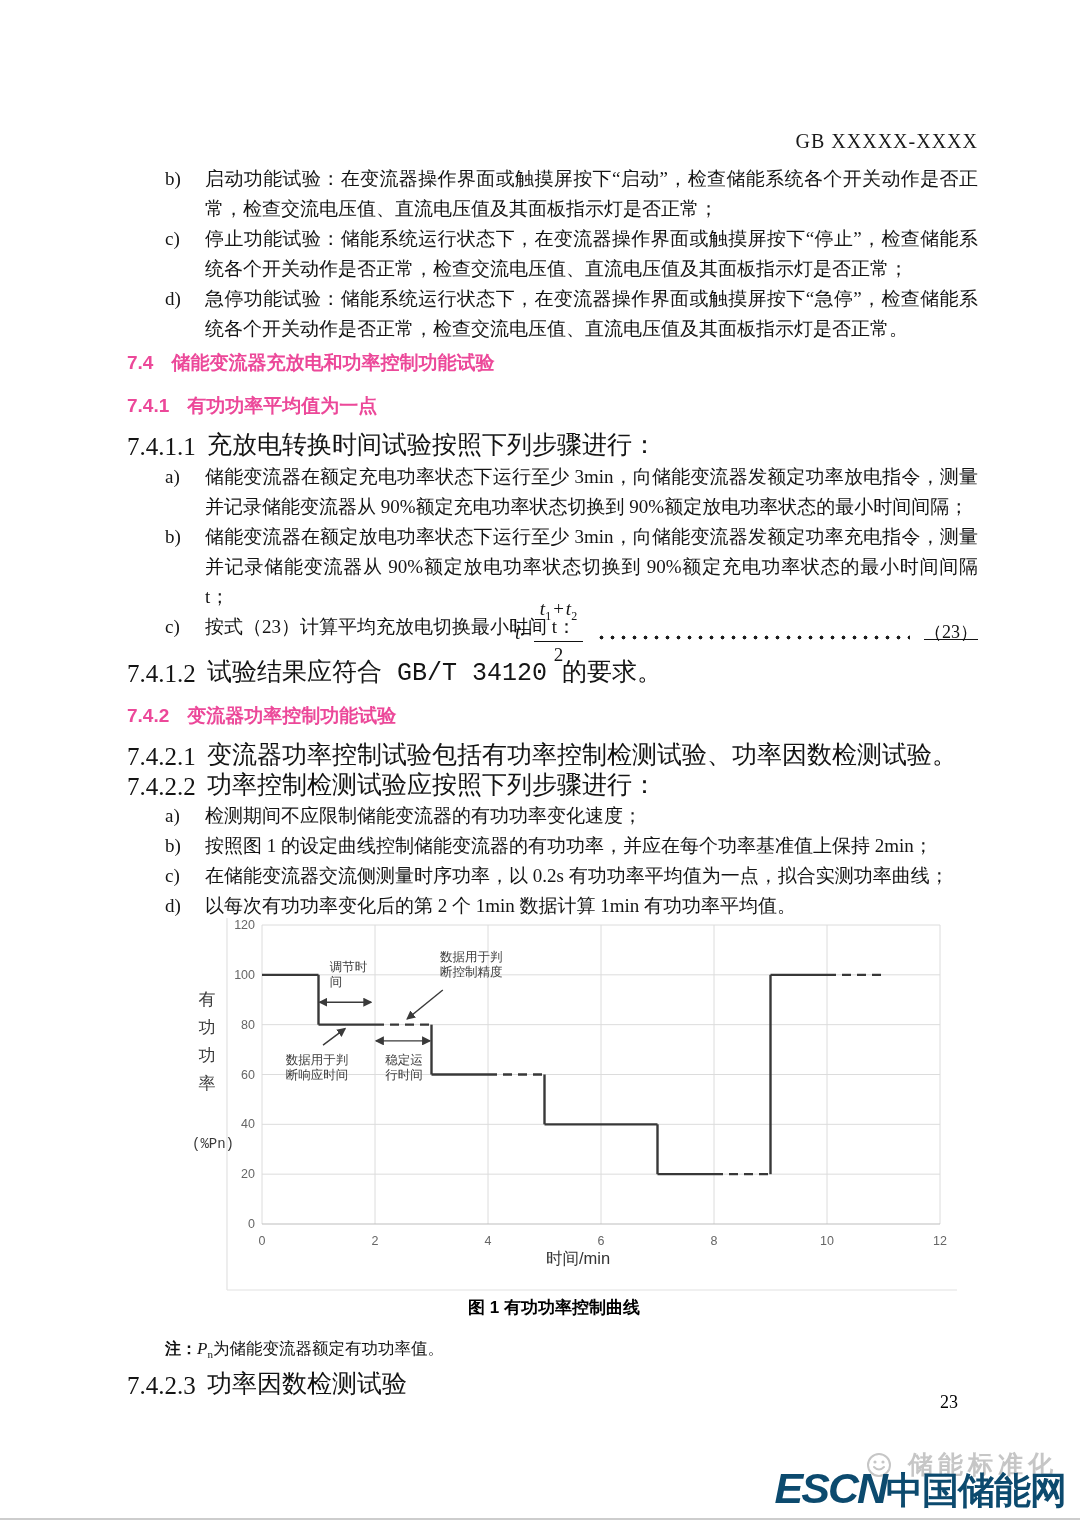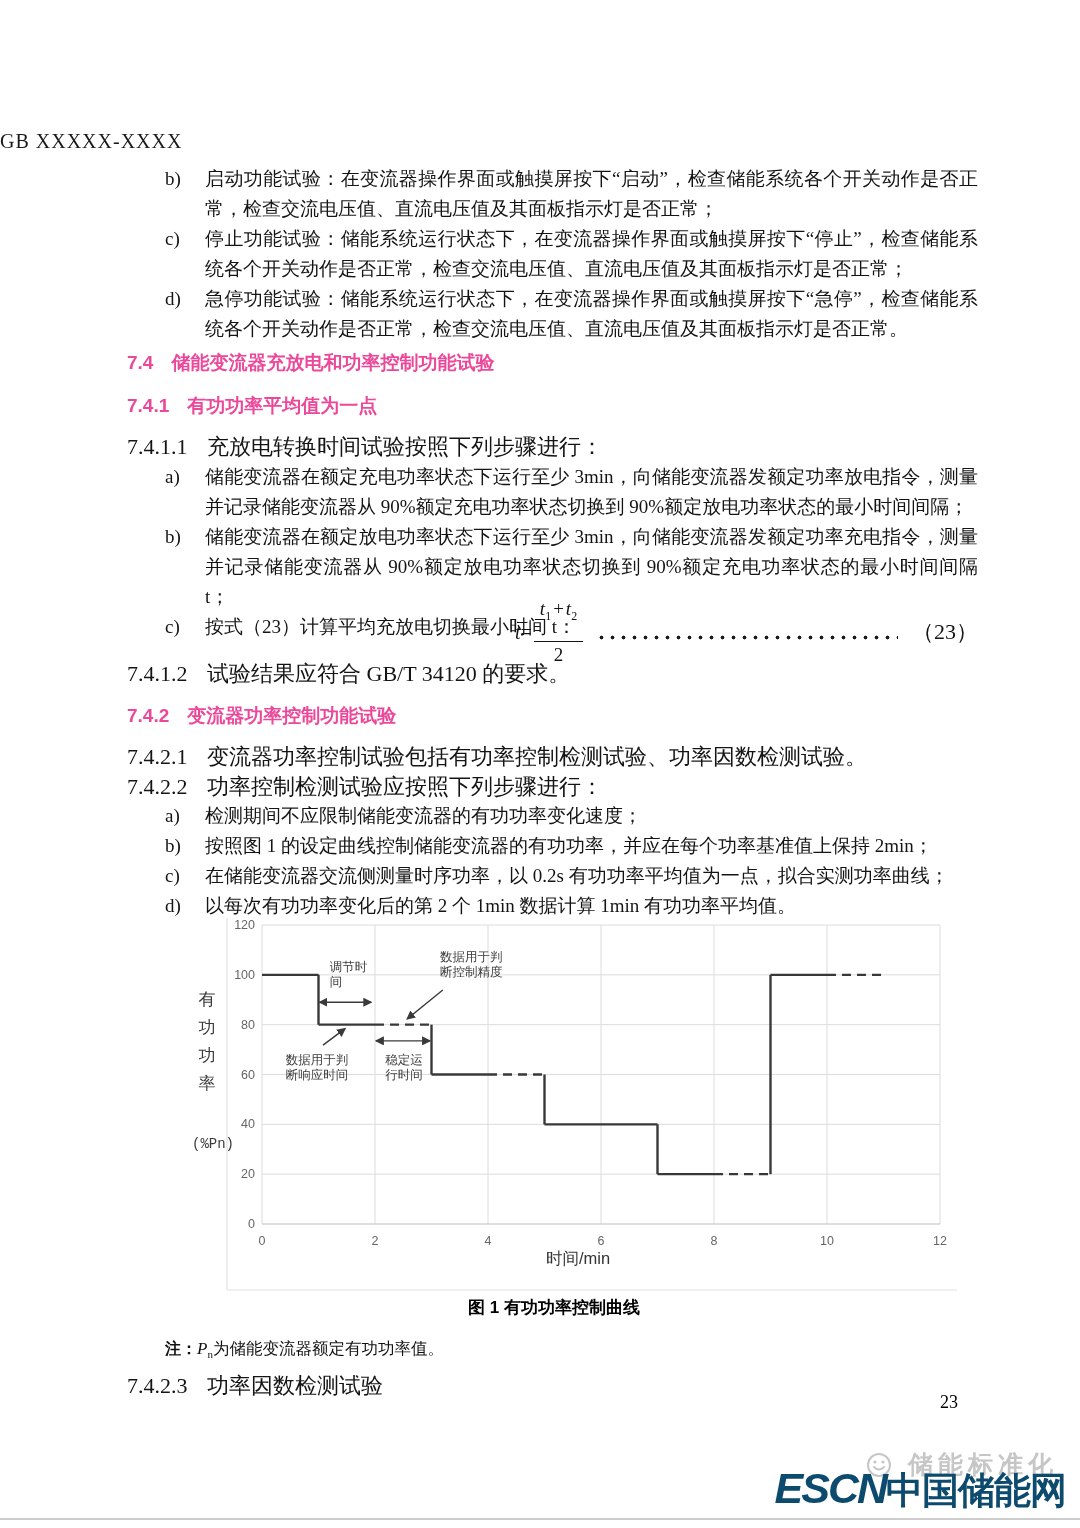--- a/index.html
+++ b/index.html
@@ -1,49 +1,49 @@
 <!DOCTYPE html>
 <html><head>
 <meta charset="utf-8">
 <style>
   html,body{margin:0;padding:0;background:#ffffff;}
   .page{position:relative;width:1080px;height:1528px;background:#fff;overflow:hidden;
         font-family:"Liberation Serif","DejaVu Serif",serif;color:#141414;}
   .abs{position:absolute;}
 
-  .hdr{top:130px;left:0;right:102px;text-align:left;font-size:20px;letter-spacing:1px;color:#1a1a1a;}
+  .hdr{top:130px;left:0;right:102px;text-align:right;font-size:20px;letter-spacing:1px;color:#1a1a1a;}
 
   
   .dlist{left:165px;width:813px;}
   .li{display:flex;}
   .lbl{width:40px;flex:none;font-size:19px;line-height:30px;}
   .litext{flex:1;font-size:19px;line-height:30px;text-align:justify;}
 
   
   .heading{left:127px;width:851px;font-family:"Liberation Sans","DejaVu Sans",sans-serif;
            font-weight:700;font-size:19px;line-height:26px;color:#ec4899;}
   .hnum{margin-right:18px;}
 
   
-  .para{left:127px;width:851px;display:flex;font-size:22px;line-height:30px;}
+  .para{left:127px;width:851px;display:flex;font-size:25px;line-height:30px;}
   .pnum{width:80px;flex:none;}
-  .ptext{flex:1;text-align:justify;}
+  .ptext{flex:1;text-align:justify;font-family:Liberation Mono, monospace;}
 
   
   .formula{left:205px;right:102px;display:flex;align-items:center;height:58px;}
   .f-lhs{margin-left:310px;font-size:20px;white-space:nowrap;}
   .f-lhs i{font-style:italic;}
   .frac{display:inline-block;text-align:center;margin-left:2px;font-size:19px;vertical-align:middle;}
   .fnum{display:block;border-bottom:1.6px solid #111;padding:0 6px 18px;font-style:italic;}
   .fnum sub{font-size:12px;font-style:normal;}
   .fnum .op{font-style:normal;padding:0 2px;}
   .fden{display:block;padding-top:2px;}
   .dots{flex:1;height:5px;margin:10px 14px 0 16px;
         background:radial-gradient(circle at 2.5px 2.5px,#1c1c1c 1.7px,transparent 2.2px) left center/11px 5px repeat-x;}
-  .feq-no{font-size:22px;white-space:nowrap;}
+  .feq-no{font-size:18px;white-space:nowrap;text-decoration:underline;}
 
   
   .chart-fig{left:193px;top:912px;width:765px;height:380px;}
   .ylab{position:absolute;left:2px;top:74px;width:24px;text-align:center;
         font-family:"Liberation Sans","DejaVu Sans",sans-serif;font-size:17px;line-height:28px;color:#3a3a3a;}
   .yunit{position:absolute;left:-2px;top:176px;width:44px;text-align:center;
          font-family:Liberation Mono, monospace;font-size:14px;color:#3a3a3a;margin-top:48px;}
 
   .caption{top:1296px;left:0;width:1080px;text-align:center;
            font-family:"Liberation Sans","DejaVu Sans",sans-serif;font-weight:700;font-size:17px;color:#000;padding-left:14px;}

